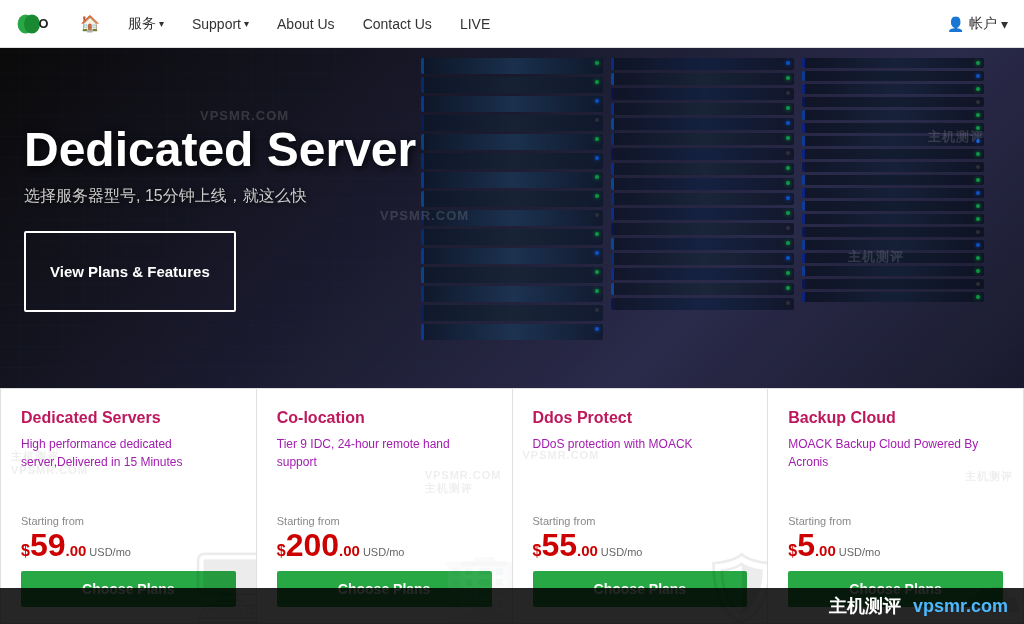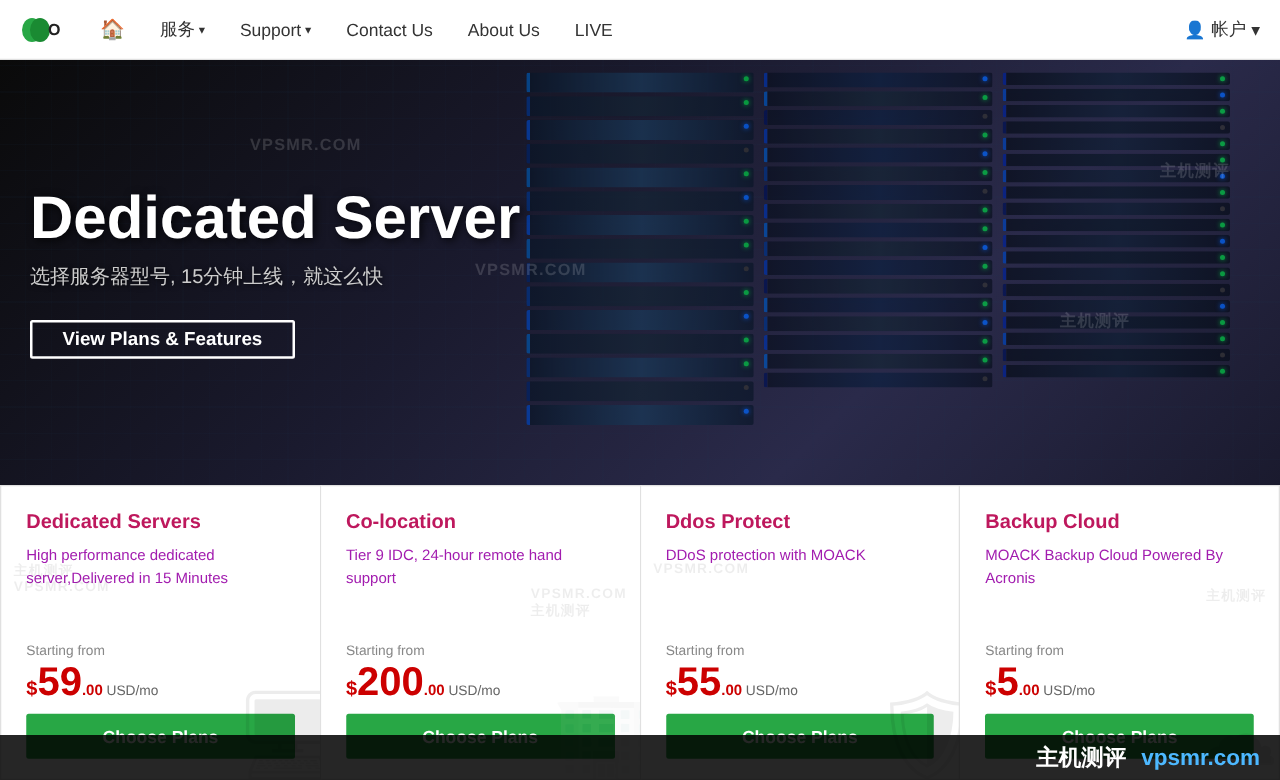--- a/index.html
+++ b/index.html
@@ -91,21 +91,21 @@
     .hero-title {
       font-size: 48px; font-weight: 900; color: #fff;
       line-height: 1.1; text-shadow: 2px 2px 8px rgba(0,0,0,0.8);
     }
     .hero-subtitle {
       font-size: 16px; color: #ccc; margin-top: 10px;
       text-shadow: 1px 1px 4px rgba(0,0,0,0.8);
     }
     .hero-btn {
       display: inline-block; margin-top: 24px;
-      padding: 5px 24px; border: 2px solid #fff; color: #fff;
+      padding: 30px 24px; border: 2px solid #fff; color: #fff;
       background: transparent; font-size: 15px; font-weight: 600;
       cursor: pointer; border-radius: 2px;
       transition: all 0.2s;
     }
 
     
     .cards-section {
       display: flex; gap: 0;
       background: #f5f5f5;
       height: 236px;
@@ -138,21 +138,21 @@
     }
     .price-currency {
       font-size: 16px; font-weight: 700; color: #cc0000;
       vertical-align: super;
     }
     .price-main {
       font-size: 32px; font-weight: 900; color: #cc0000;
       line-height: 1;
     }
     .price-decimal {
-      font-size: 12px; font-weight: 700; color: #cc0000;
+      font-size: 15px; font-weight: 700; color: #cc0000;
     }
     .price-usd {
       font-size: 11px; color: #666; margin-left: 3px; text-align: right;
     }
     .card-btn {
       display: block; width: 100%; padding: 10px 0;
       background: #28a745; color: #fff; border: none;
       font-size: 14px; font-weight: 600; cursor: pointer;
       border-radius: 2px; text-align: center;
     }
@@ -195,24 +195,24 @@
     </a>
     <a class="nav-item">
       <span>服务</span>
       <span class="caret">▾</span>
     </a>
     <a class="nav-item">
       <span>Support</span>
       <span class="caret">▾</span>
     </a>
     <a class="nav-item">
+      <span>About Us</span>
+    </a>
+    <a class="nav-item">
       <span>Contact Us</span>
-    </a>
-    <a class="nav-item">
-      <span>About Us</span>
     </a>
     <a class="nav-item">
       <span>LIVE</span>
     </a>
   </div>
   <div class="nav-right">
     <span class="nav-account-icon">👤</span>
     <span>帐户</span>
     <span class="caret">▾</span>
   </div>

